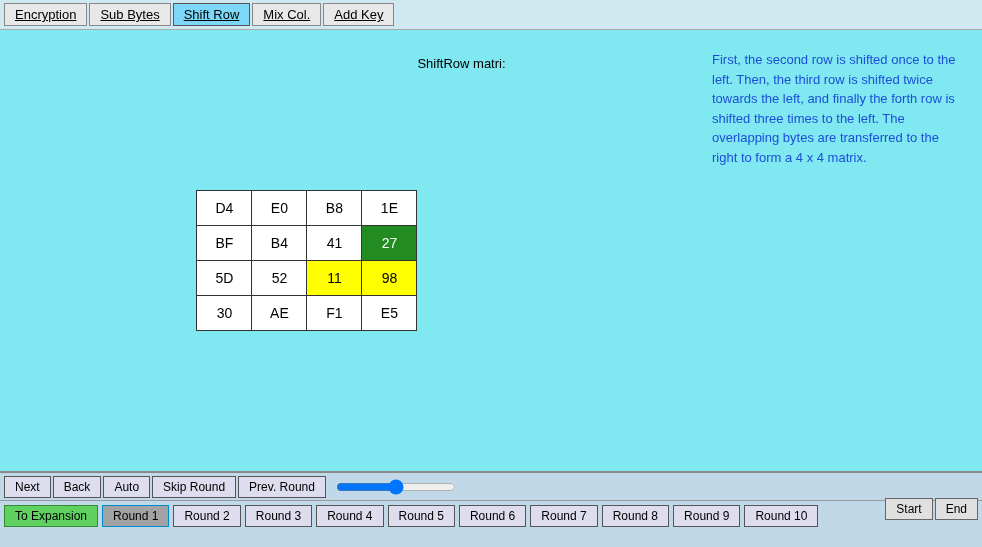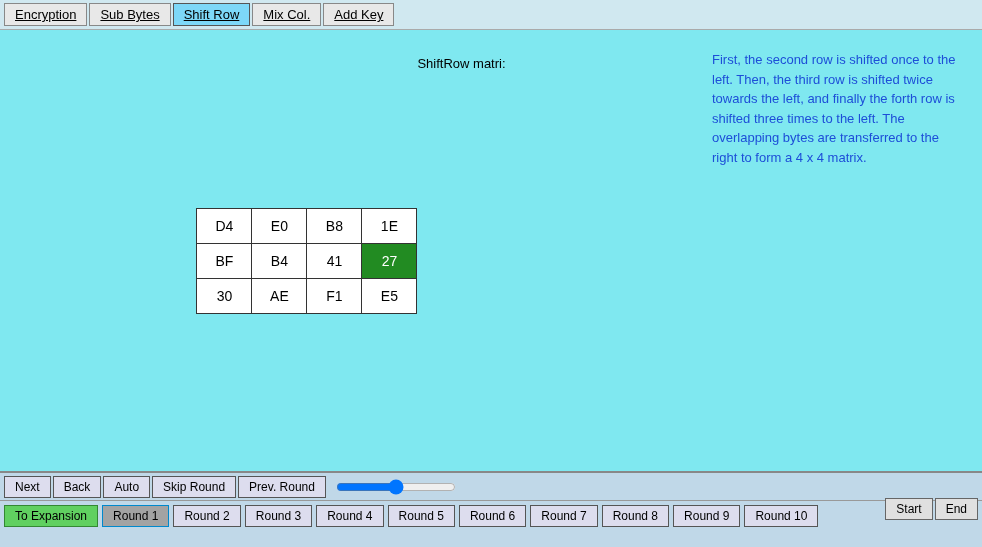--- a/index.html
+++ b/index.html
@@ -177,20 +177,26 @@
         <td>D4</td>
         <td>E0</td>
         <td>B8</td>
         <td>1E</td>
       </tr>
       <tr>
         <td>BF</td>
         <td>B4</td>
         <td>41</td>
         <td class="cell-green-dark">27</td>
+      </tr>
+      <tr>
+        <td>5D</td>
+        <td>52</td>
+        <td class="cell-yellow">11</td>
+        <td class="cell-yellow2">98</td>
       </tr>
       <tr>
         <td>30</td>
         <td>AE</td>
         <td>F1</td>
         <td>E5</td>
       </tr>
     </tbody>
       </table>
     <div class="matrix-label">ShiftRow matri:</div>

